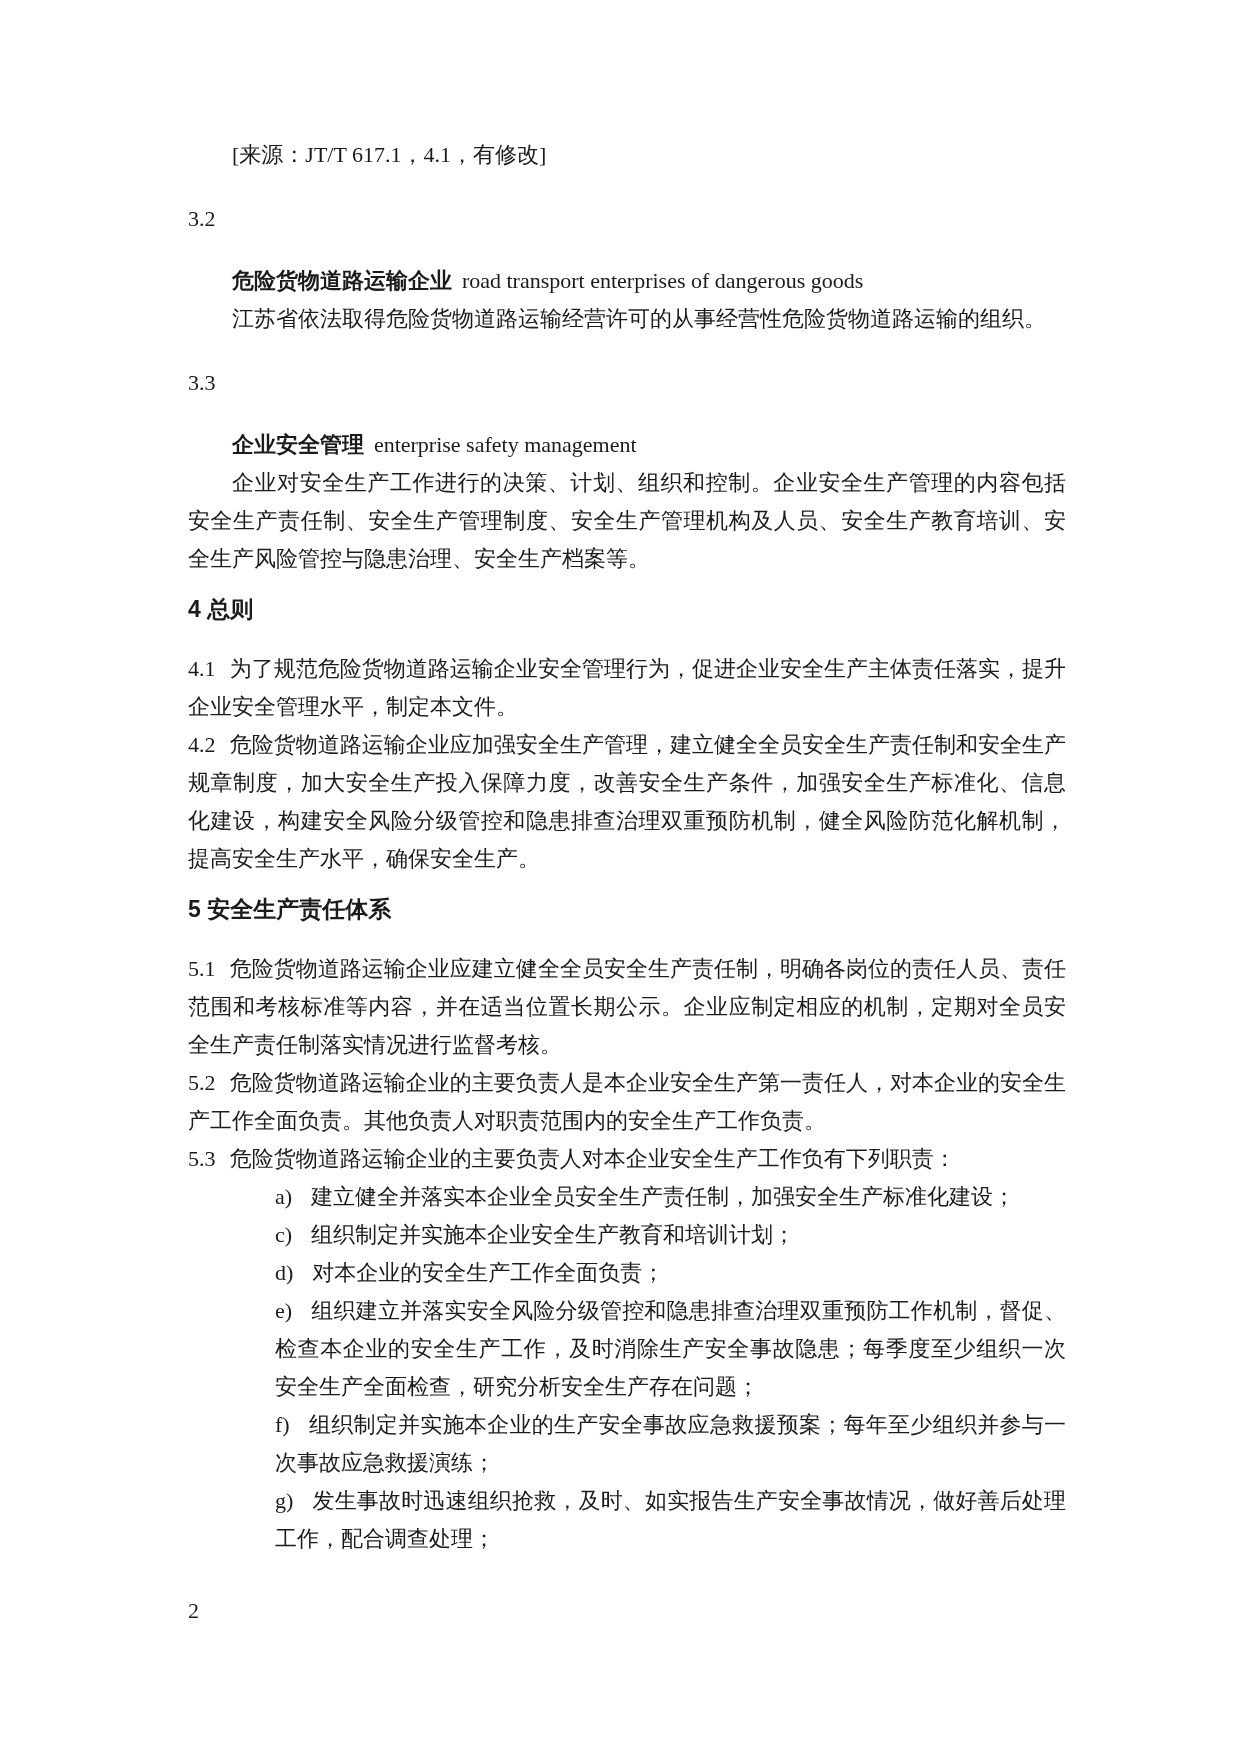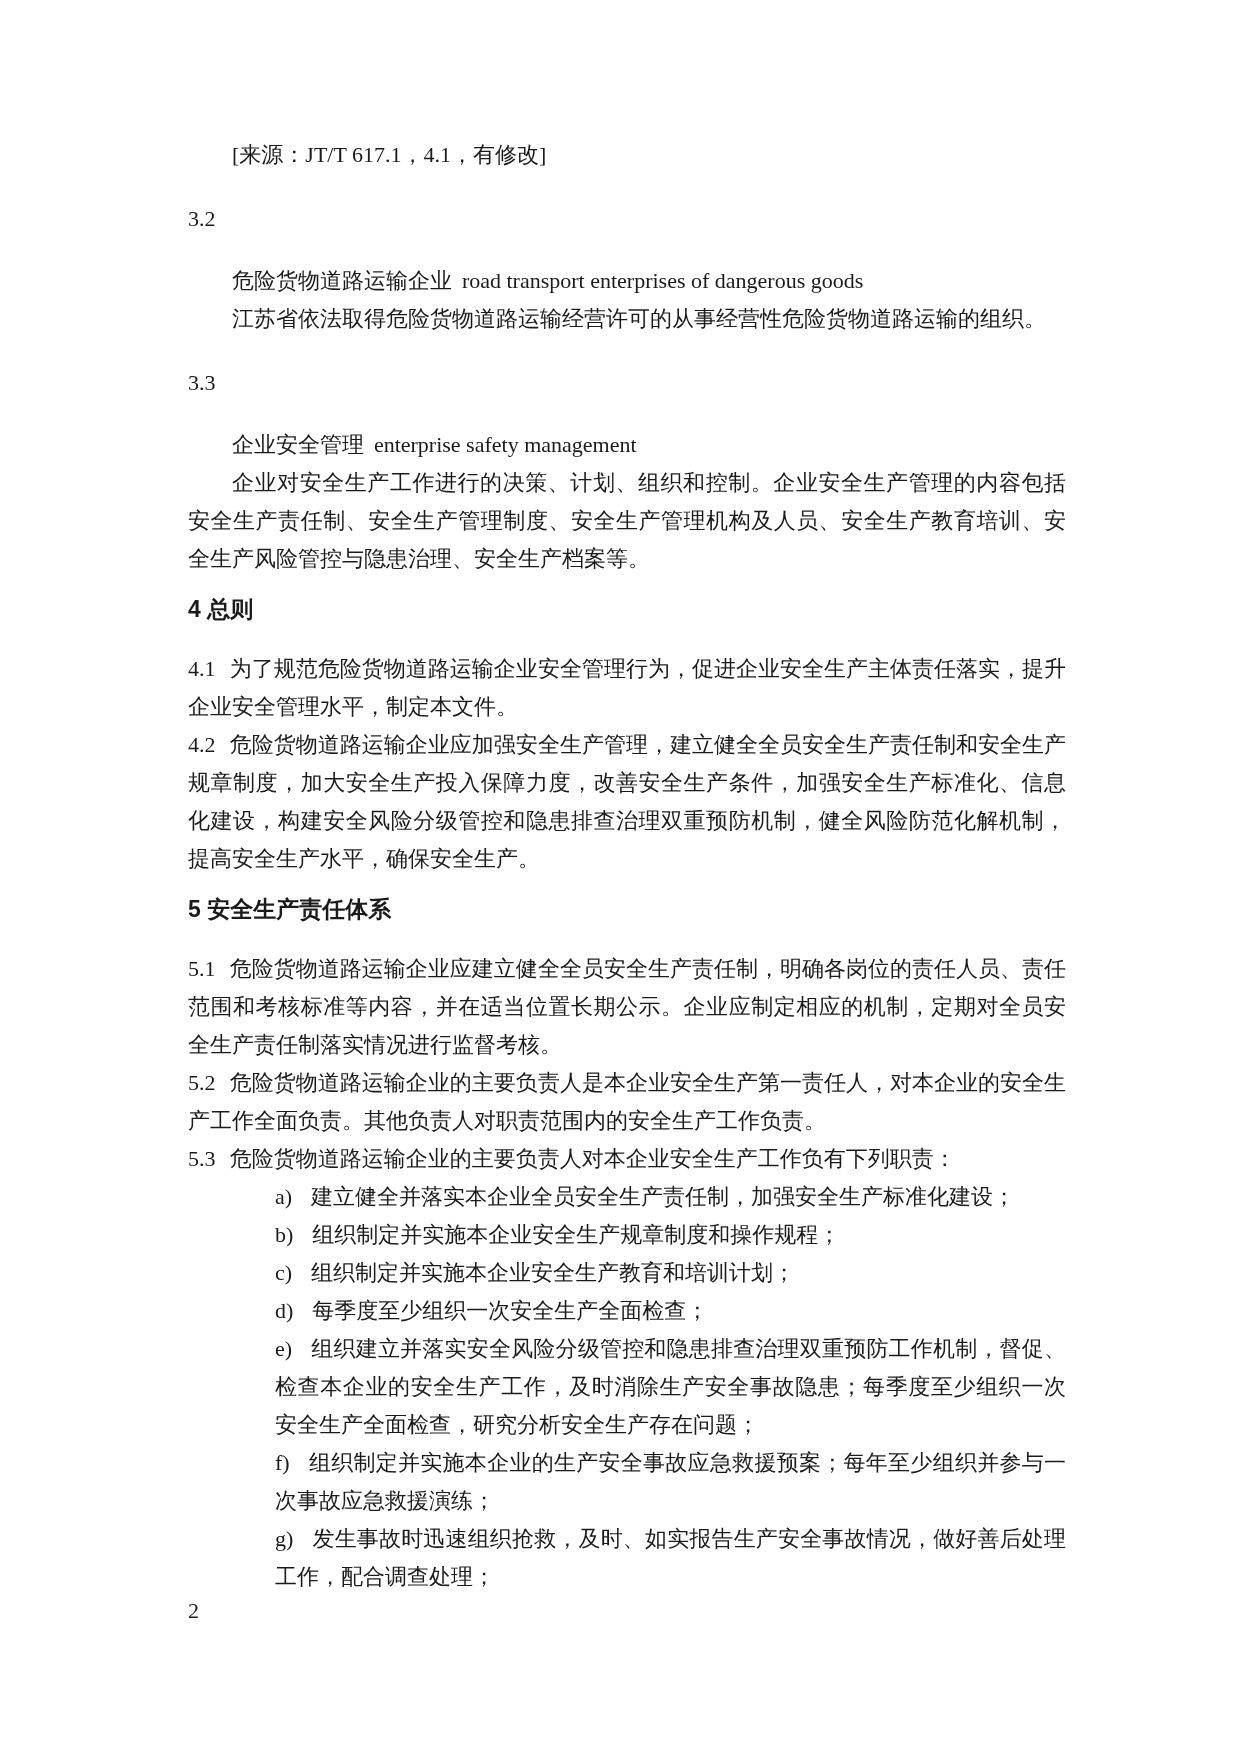--- a/index.html
+++ b/index.html
@@ -24,21 +24,21 @@
   p { margin: 0; }
   .indent2 { text-indent: 2em; }
   .clause-num-line { margin-top: 26px; }
   .term-line {
     margin-top: 24px;
     text-indent: 2em;
     text-align: left;
   }
   .term-zh {
     font-family: "Liberation Sans", sans-serif;
-    font-weight: 400;
+    font-weight: 700;
     margin-right: 0.45em;
   }
   .term-en { font-family: "Liberation Serif", serif; }
   .section-heading {
     margin-top: 12px;
     margin-bottom: 22px;
     font-family: "Liberation Sans", sans-serif;
     font-weight: 700;
     font-size: 23px;
     line-height: 38px;
@@ -88,25 +88,24 @@
     <p class="section-heading">5 安全生产责任体系</p>
 
     <p class="clause"><span class="cnum">5.1</span><span>危险货物道路运输企业应建立健全全员安全生产责任制，明确各岗位的责任人员、责任范围和考核标准等内容，并在适当位置长期公示。企业应制定相应的机制，定期对全员安全生产责任制落实情况进行监督考核。</span></p>
 
     <p class="clause"><span class="cnum">5.2</span><span>危险货物道路运输企业的主要负责人是本企业安全生产第一责任人，对本企业的安全生产工作全面负责。其他负责人对职责范围内的安全生产工作负责。</span></p>
 
     <p class="clause"><span class="cnum">5.3</span><span>危险货物道路运输企业的主要负责人对本企业安全生产工作负有下列职责：</span></p>
 
     <p class="duty"><span class="duty-label">a)</span><span>建立健全并落实本企业全员安全生产责任制，加强安全生产标准化建设；</span></p>
 
-    <p class="duty"><span class="duty-label">b)</span><span>组织制定并实施本企业安全生产规章制度和操作规程；</span></p>
 
     <p class="duty"><span class="duty-label">c)</span><span>组织制定并实施本企业安全生产教育和培训计划；</span></p>
 
-    <p class="duty"><span class="duty-label">d)</span><span>每季度至少组织一次安全生产全面检查；</span></p>
+    <p class="duty"><span class="duty-label">d)</span><span>对本企业的安全生产工作全面负责；</span></p>
 
     <p class="duty"><span class="duty-label">e)</span><span>组织建立并落实安全风险分级管控和隐患排查治理双重预防工作机制，督促、检查本企业的安全生产工作，及时消除生产安全事故隐患；每季度至少组织一次安全生产全面检查，研究分析安全生产存在问题；</span></p>
 
     <p class="duty"><span class="duty-label">f)</span><span>组织制定并实施本企业的生产安全事故应急救援预案；每年至少组织并参与一次事故应急救援演练；</span></p>
 
     <p class="duty"><span class="duty-label">g)</span><span>发生事故时迅速组织抢救，及时、如实报告生产安全事故情况，做好善后处理工作，配合调查处理；</span></p>
 
   </div>
 
   <div class="page-number">2</div>

